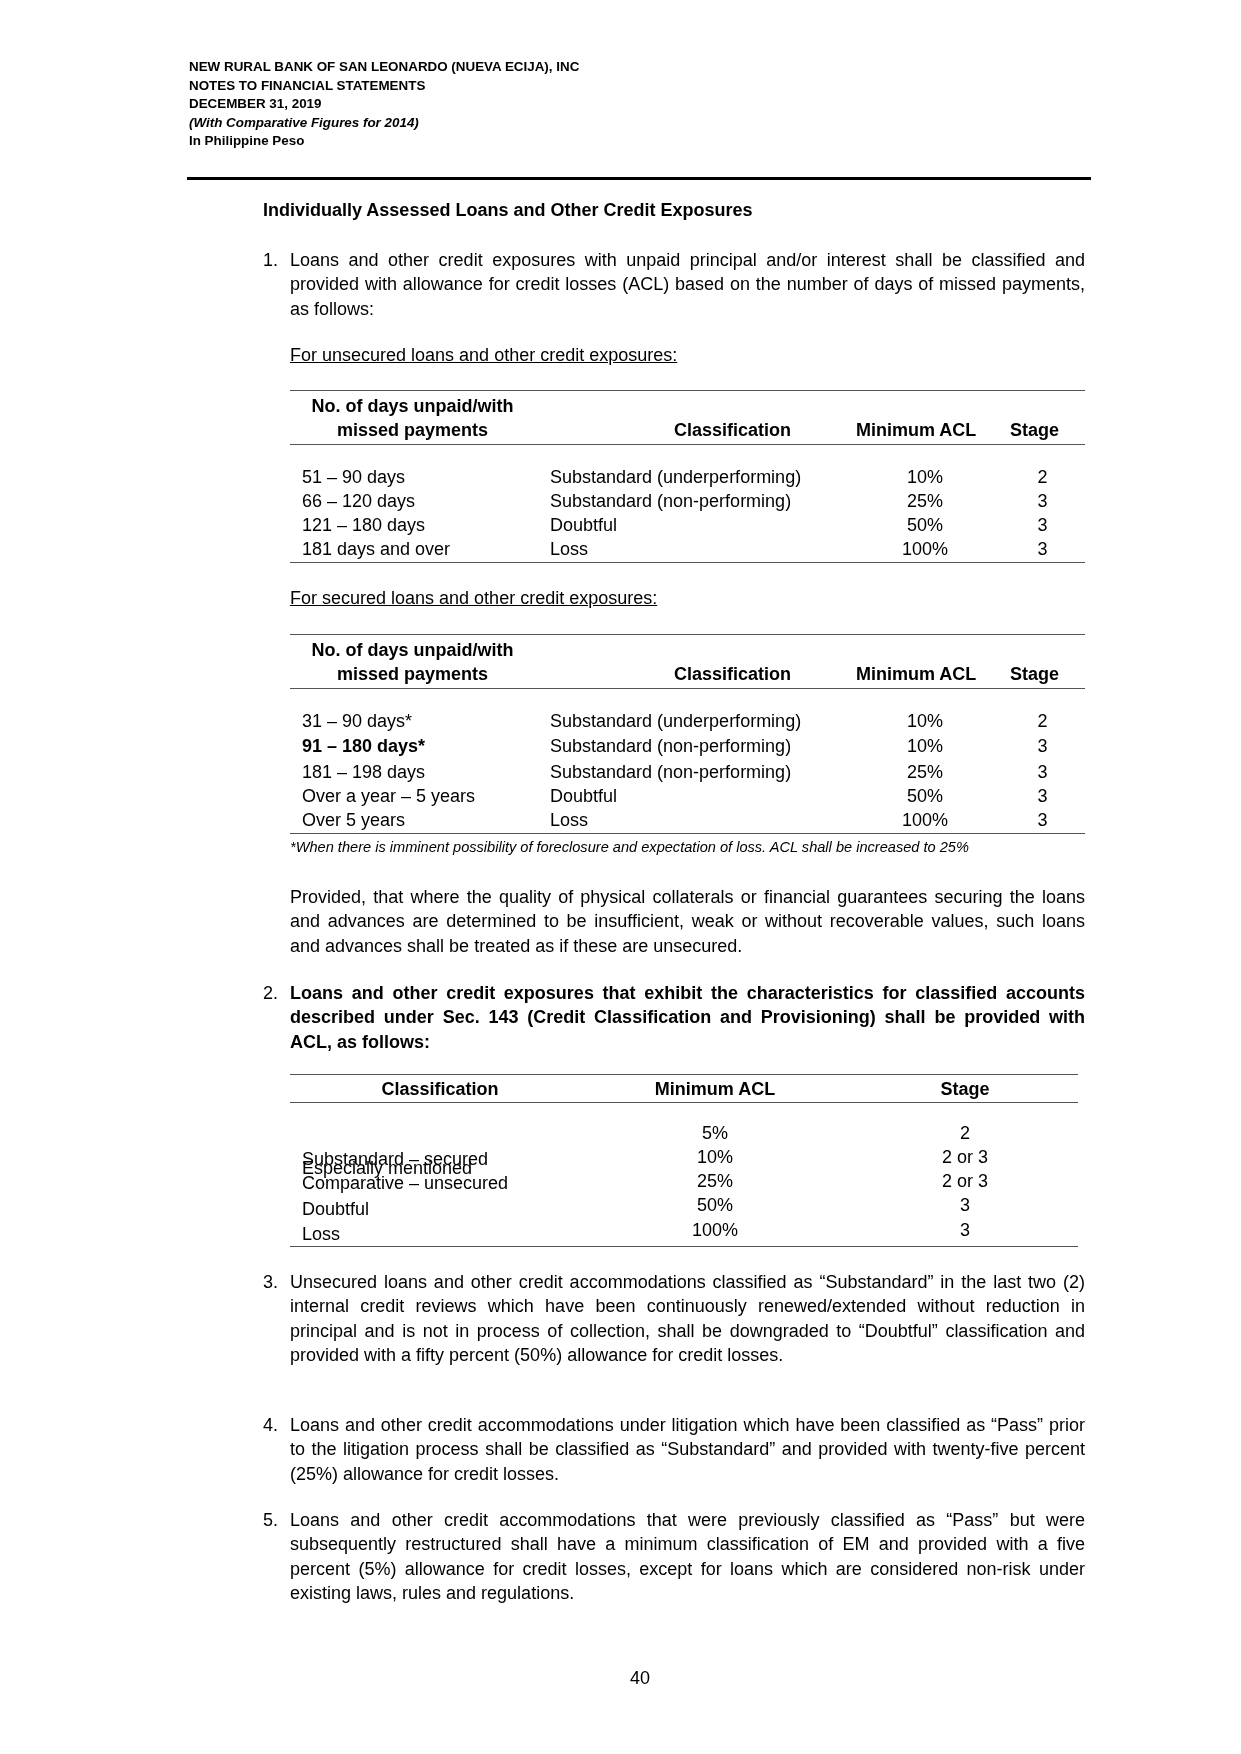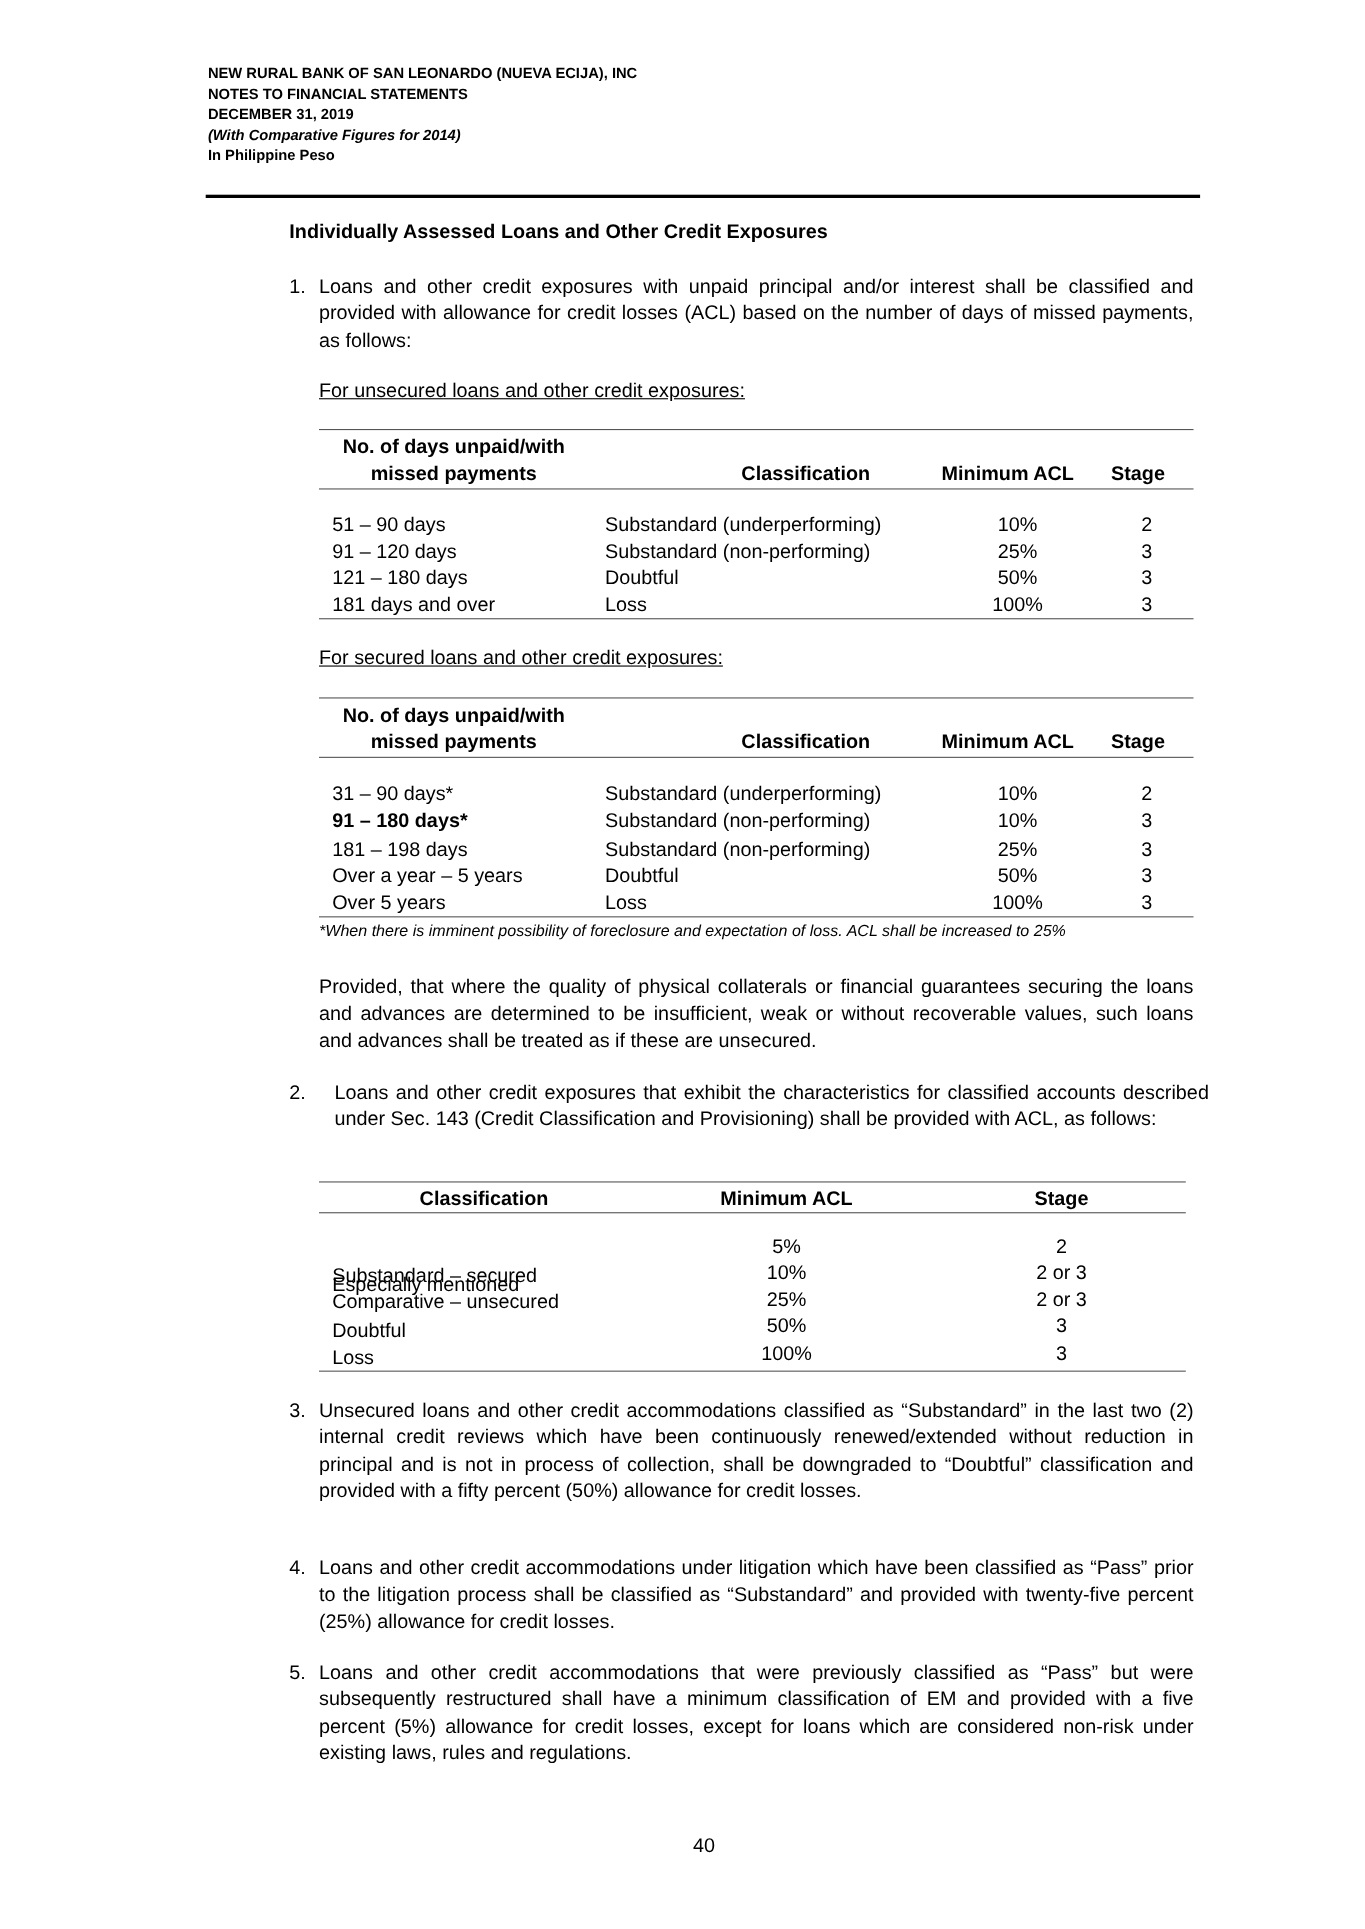--- a/index.html
+++ b/index.html
@@ -47,21 +47,21 @@
   <div class="th c" style="left:245px; width:395px; top:28px;">Classification</div>
   <div class="th" style="left:566px; top:28px;">Minimum ACL</div>
   <div class="th" style="left:720px; top:28px;">Stage</div>
   <div class="line" style="top:54px;"></div>
 
   <div class="td" style="left:12px; top:75px;"><span>51 – 90 days</span></div>
   <div class="td" style="left:260px; top:75px;">Substandard (underperforming)</div>
   <div class="td c" style="left:560px; width:150px; top:75px;">10%</div>
   <div class="td c" style="left:720px; width:65px; top:75px;">2</div>
 
-  <div class="td" style="left:12px; top:99px;"><span>91 – 120 days</span></div>
+  <div class="td" style="left:12px; top:99px;"><span>66 – 120 days</span></div>
   <div class="td" style="left:260px; top:99px;">Substandard (non-performing)</div>
   <div class="td c" style="left:560px; width:150px; top:99px;">25%</div>
   <div class="td c" style="left:720px; width:65px; top:99px;">3</div>
 
   <div class="td" style="left:12px; top:123px;"><span>121 – 180 days</span></div>
   <div class="td" style="left:260px; top:123px;">Doubtful</div>
   <div class="td c" style="left:560px; width:150px; top:123px;">50%</div>
   <div class="td c" style="left:720px; width:65px; top:123px;">3</div>
 
   <div class="td" style="left:12px; top:147px;"><span>181 days and over</span></div>
@@ -110,21 +110,21 @@
   <div class="td c" style="left:560px; width:150px; top:174px;">100%</div>
   <div class="td c" style="left:720px; width:65px; top:174px;">3</div>
 
   <div class="line" style="top:199px;"></div>
 </div>
 <div class="foot">*When there is imminent possibility of foreclosure and expectation of loss. ACL shall be increased to 25%</div>
 
 <div class="para" style="left:290px; top:885px; width:795px;">Provided, that where the quality of physical collaterals or financial guarantees securing the loans and advances are determined to be insufficient, weak or without recoverable values, such loans and advances shall be treated as if these are unsecured.</div>
 
 <div class="num" style="left:263px; top:981px;">2.</div>
-<div class="para" style="left:304px; top:981px; width:795px;">Loans and other credit exposures that exhibit the characteristics for classified accounts described under Sec. 143 (Credit Classification and Provisioning) shall be provided with ACL, as follows:</div>
+<div class="para" style="left:290px; top:981px; width:795px;font-weight:bold;">Loans and other credit exposures that exhibit the characteristics for classified accounts described under Sec. 143 (Credit Classification and Provisioning) shall be provided with ACL, as follows:</div>
 
 <div class="tbl" style="left:290px; top:1074px; width:788px; height:170px;">
   <div class="line" style="top:0;"></div>
   <div class="th c" style="left:0; width:300px; top:3px;">Classification</div>
   <div class="th c" style="left:300px; width:250px; top:3px;">Minimum ACL</div>
   <div class="th c" style="left:570px; width:210px; top:3px;">Stage</div>
   <div class="line" style="top:28px;"></div>
 
   <div class="td" style="left:12px; top:49px;margin-top:33px;"><span>Especially mentioned</span></div>
   <div class="td c" style="left:300px; width:250px; top:47px;">5%</div>

